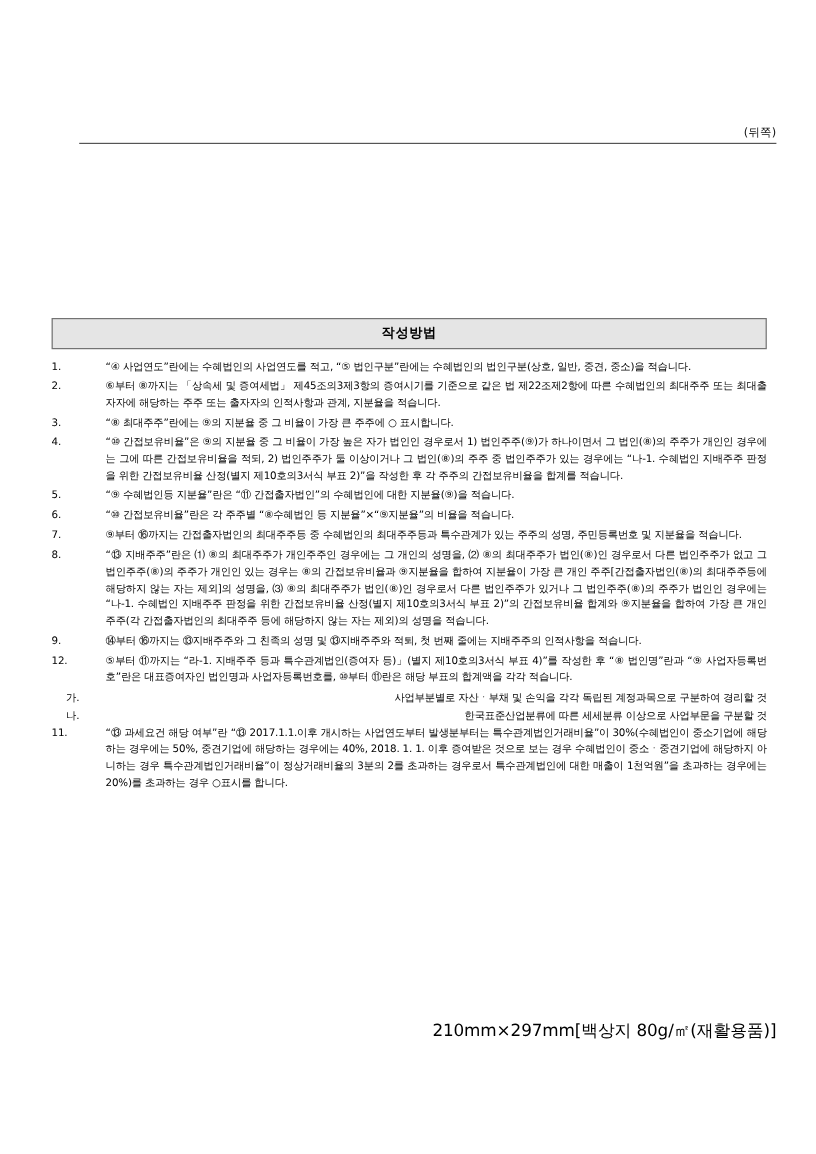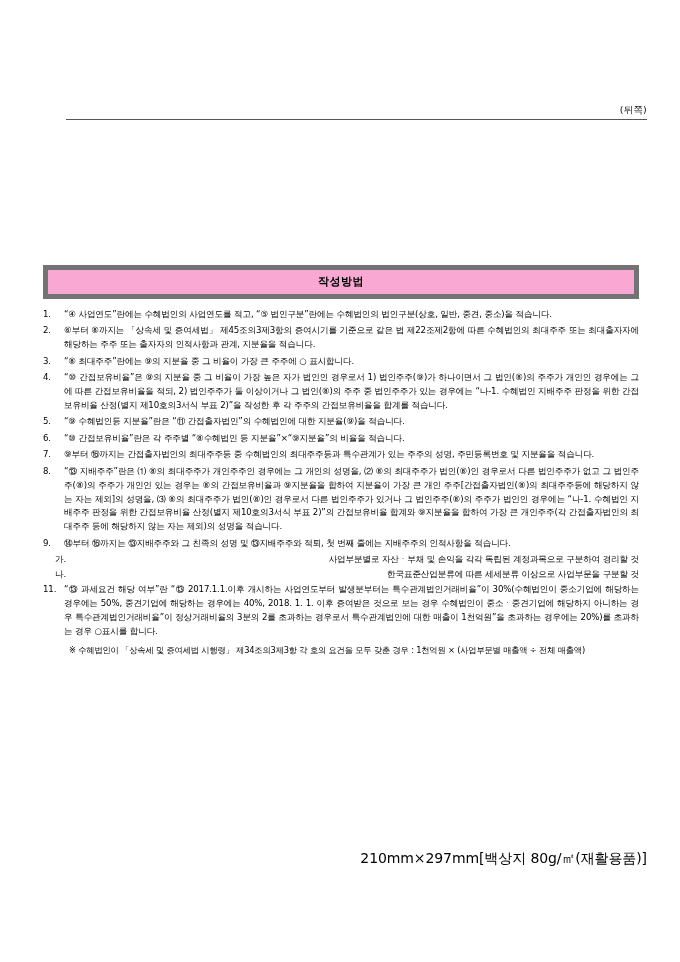--- a/index.html
+++ b/index.html
@@ -34,22 +34,22 @@
     right: 33px;
     border-top: 1px solid #555;
   }
   .content {
     position: absolute;
     top: 265px;
     left: 43px;
     width: 596px;
   }
   .section-title {
-    background: #f9a8d4;
-    border: 5px solid #737373;
+    background: #e5e5e5;
+    border: 1px solid #737373;
     text-align: center;
     font-size: 11px;
     font-weight: bold;
     padding: 4px 0 5px 0;
     letter-spacing: 0.5px;
     color: #000;
   }
   .items {
     margin-top: 9px;
   }
@@ -64,20 +64,21 @@
   .item .num {
     flex: 0 0 auto;
     width: 21px;
     text-align: left;
     white-space: nowrap;
   }
   .item .txt {
     flex: 1 1 auto;
     text-align: justify;
     text-justify: inter-character;
+    margin-left: 24px;
   }
   .sub {
     display: flex;
     align-items: flex-start;
     font-size: 8.6px;
     line-height: 1.62;
     margin-bottom: 1px;
     letter-spacing: -0.15px;
   }
   .sub .num {
@@ -160,37 +161,40 @@
         <div class="txt">“⑬ 지배주주”란은 ⑴ ⑧의 최대주주가 개인주주인 경우에는 그 개인의 성명을, ⑵ ⑧의 최대주주가 법인(⑧)인 경우로서 다른 법인주주가 없고 그 법인주주(⑧)의 주주가 개인인 있는 경우는 ⑧의 간접보유비율과 ⑨지분율을 합하여 지분율이 가장 큰 개인 주주[간접출자법인(⑧)의 최대주주등에 해당하지 않는 자는 제외]의 성명을, ⑶ ⑧의 최대주주가 법인(⑧)인 경우로서 다른 법인주주가 있거나 그 법인주주(⑧)의 주주가 법인인 경우에는 “나-1. 수혜법인 지배주주 판정을 위한 간접보유비율 산정(별지 제10호의3서식 부표 2)”의 간접보유비율 합계와 ⑨지분율을 합하여 가장 큰 개인주주(각 간접출자법인의 최대주주 등에 해당하지 않는 자는 제외)의 성명을 적습니다.</div>
       </div>
 
       <div class="item">
         <div class="num">9.</div>
         <div class="txt">⑭부터 ⑯까지는 ⑬지배주주와 그 친족의 성명 및 ⑬지배주주와 적퇴, 첫 번째 줄에는 지배주주의 인적사항을 적습니다.</div>
       </div>
 
 
 
+      <div class="item">
+        <div class="num">12.</div>
+        <div class="txt">⑤부터 ⑪까지는 “라-1. 지배주주 등과 특수관계법인(증여자 등)」(별지 제10호의3서식 부표 4)”를 작성한 후 “⑧ 법인명”란과 “⑨ 사업자등록번호”란은 대표증여자인 법인명과 사업자등록번호를, ⑩부터 ⑪란은 해당 부표의 합계액을 각각 적습니다.</div>
+      </div>
 
 
       <div class="sub">
         <div class="num">가.</div>
         <div class="txt">사업부분별로 자산ㆍ부채 및 손익을 각각 독립된 계정과목으로 구분하여 경리할 것</div>
       </div>
 
       <div class="sub">
         <div class="num">나.</div>
         <div class="txt">한국표준산업분류에 따른 세세분류 이상으로 사업부문을 구분할 것</div>
       </div>
 
       <div class="item">
         <div class="num">11.</div>
         <div class="txt">“⑬ 과세요건 해당 여부”란 “⑬ 2017.1.1.이후 개시하는 사업연도부터 발생분부터는 특수관계법인거래비율”이 30%(수혜법인이 중소기업에 해당하는 경우에는 50%, 중견기업에 해당하는 경우에는 40%, 2018. 1. 1. 이후 증여받은 것으로 보는 경우 수혜법인이 중소ㆍ중견기업에 해당하지 아니하는 경우 특수관계법인거래비율”이 정상거래비율의 3분의 2를 초과하는 경우로서 특수관계법인에 대한 매출이 1천억원”을 초과하는 경우에는 20%)를 초과하는 경우 ○표시를 합니다.</div>
       </div>
 
-      <div class="note">※ 수혜법인이 「상속세 및 증여세법 시행령」 제34조의3제3항 각 호의 요건을 모두 갖춘 경우 : 1천억원 × (사업부문별 매출액 ÷ 전체 매출액)</div>
 
     </div>
   </div>
 
   <div class="footer">210mm×297mm[백상지 80g/㎡(재활용품)]</div>
 
 </div>
 
 </body></html>

